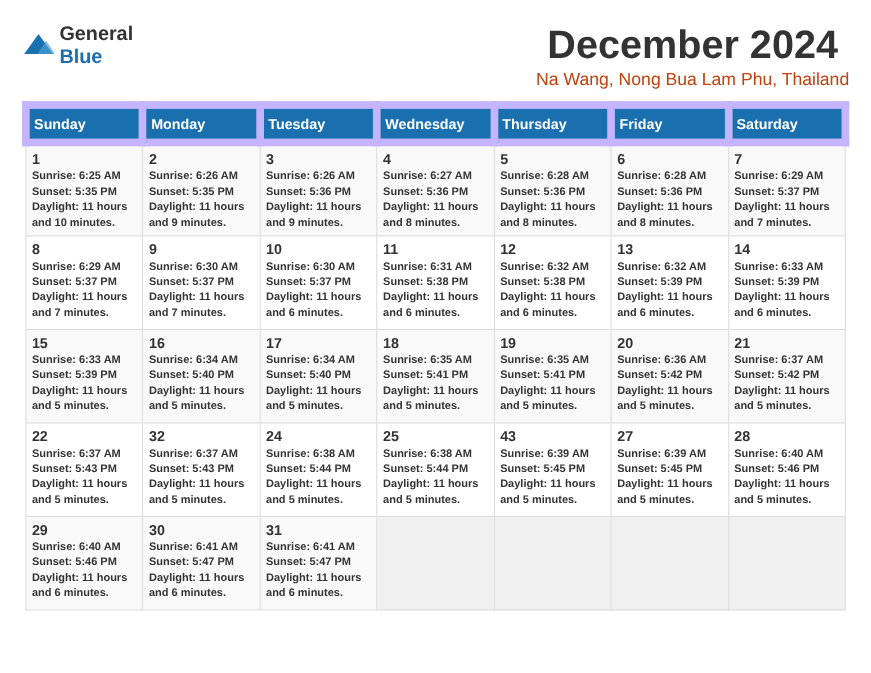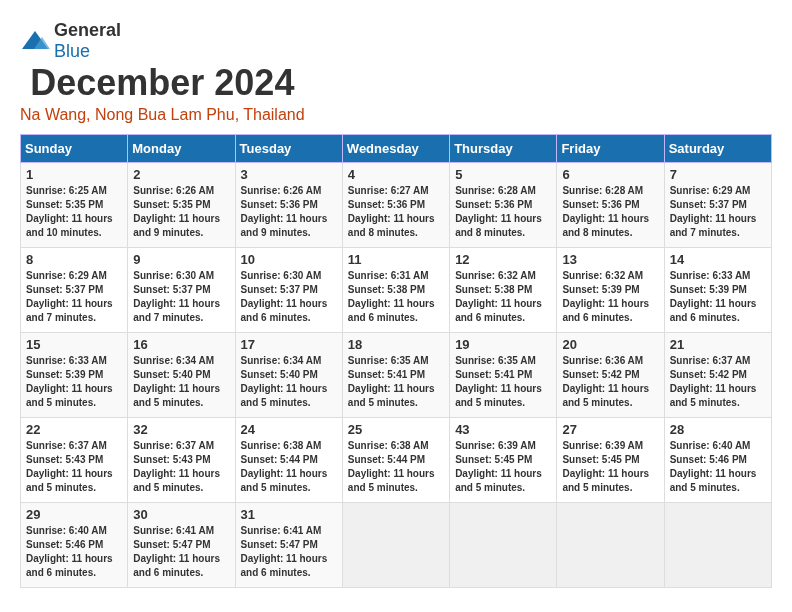--- a/index.html
+++ b/index.html
@@ -8,21 +8,20 @@
       background: #fff;
       width: 792px;
       min-height: 612px;
       padding: 20px;
     }
     .header-area {
       display: flex;
       justify-content: space-between;
       align-items: flex-start;
       margin-bottom: 10px;
-      flex-direction: column;
     }
     .logo {
       display: flex;
       align-items: center;
       gap: 4px;
     }
     .logo-icon {
       width: 30px;
       height: 24px;
     }
@@ -45,21 +44,21 @@
       border-collapse: collapse;
       table-layout: fixed;
     }
     .calendar thead tr th {
       background-color: #1a6faf;
       color: #fff;
       padding: 6px 4px;
       font-size: 13px;
       font-weight: bold;
       text-align: left;
-      border: 1px solid #c4b5fd;
+      border: 7px solid #c4b5fd;
     }
     .calendar tbody tr td {
       vertical-align: top;
       padding: 4px 5px;
       font-size: 10.5px;
       color: #333;
       border: 1px solid #ddd;
       height: 85px;
       background: #fff;
     }
@@ -86,21 +85,21 @@
 <body>
 
 <div class="header-area">
   <div class="logo">
     <svg class="logo-icon" viewBox="0 0 30 24" xmlns="http://www.w3.org/2000/svg">
       <polygon points="15,2 28,20 2,20" fill="#1a6faf"></polygon>
       <polygon points="22,8 30,20 14,20" fill="#4a9fd4" opacity="0.7"></polygon>
     </svg>
     <div>
       <span style="font-size:18px;font-weight:bold;color:#333;">General</span><br>
-      <span style="font-size:18px;font-weight:normal;color:#1a6faf;">Blue</span>
+      <span style="font-size:18px;font-weight:bold;color:#1a6faf;">Blue</span>
     </div>
   </div>
   <div class="title-area">
     <div class="month-title">December 2024</div>
     <div class="location-title">Na Wang, Nong Bua Lam Phu, Thailand</div>
   </div>
 </div>
 
 <table class="calendar">
   <thead>

